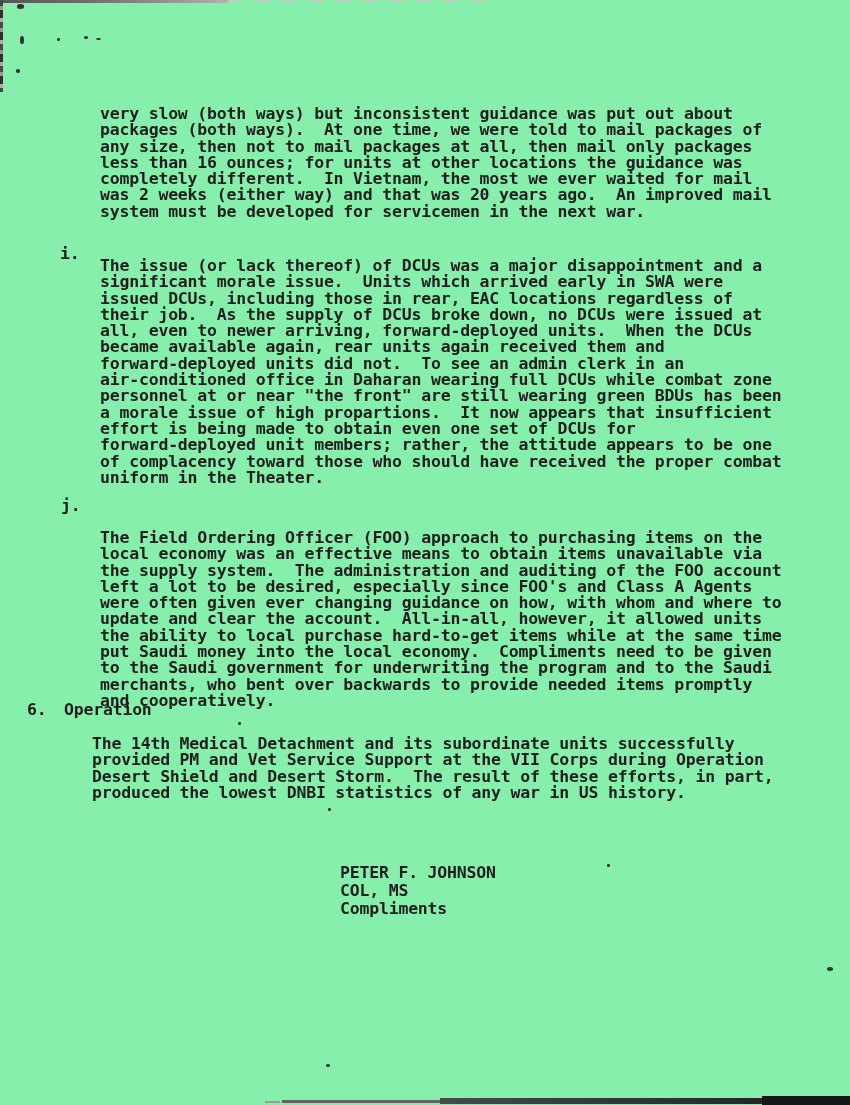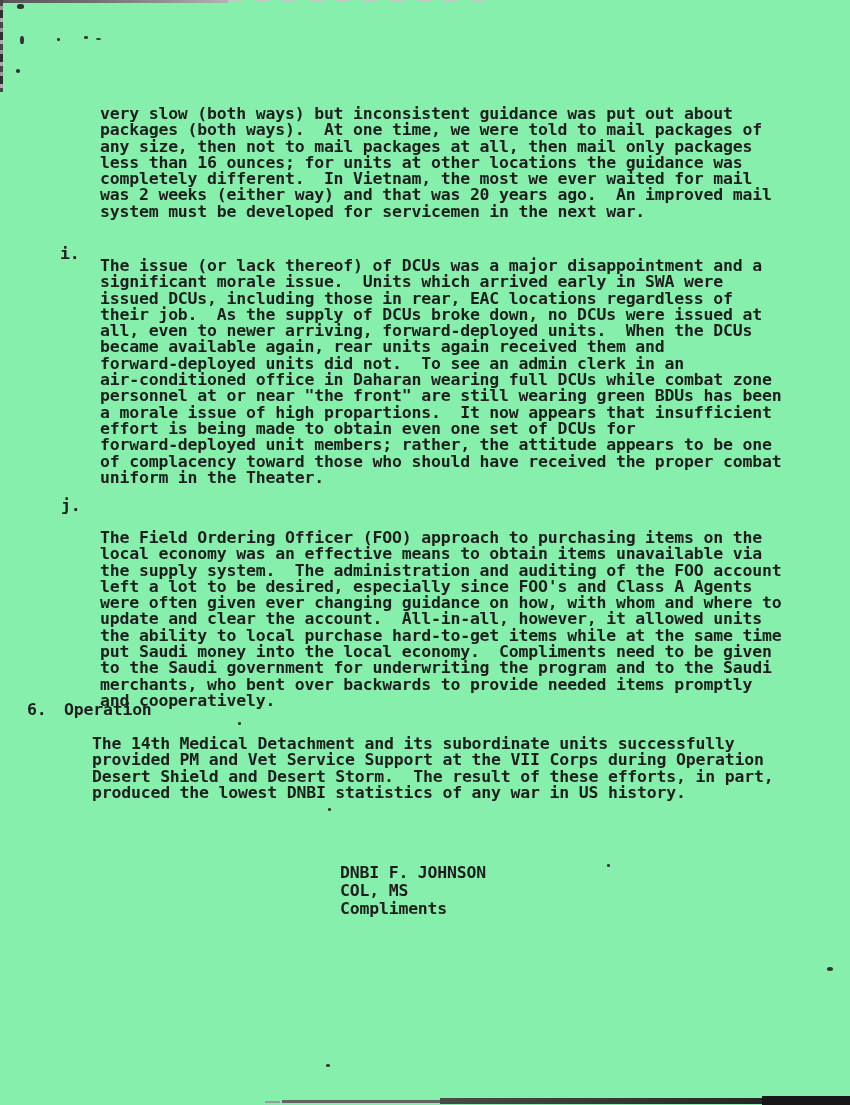--- a/index.html
+++ b/index.html
@@ -107,18 +107,18 @@
 
   <div class="txt" style="left:27px; top:702px;">6.</div>
   <div class="txt" style="left:64px; top:702px;">Operation</div>
 
   <div class="txt" style="left:80px; top:736px;margin-left:12px;">The 14th Medical Detachment and its subordinate units successfully
 provided PM and Vet Service Support at the VII Corps during Operation
 Desert Shield and Desert Storm.  The result of these efforts, in part,
 produced the lowest DNBI statistics of any war in US history.</div>
 
   <div>
-    <div class="txt sig" style="left:340px; top:864px;">DNBI F. JOHNSON</div>
+    <div class="txt sig" style="left:340px; top:864px;">PETER F. JOHNSON</div>
     <div class="txt sig" style="left:340px; top:882px;">COL, MS</div>
     <div class="txt sig" style="left:340px; top:900px;">Compliments</div>
   </div>
 
 </div>
 
 </body></html>

